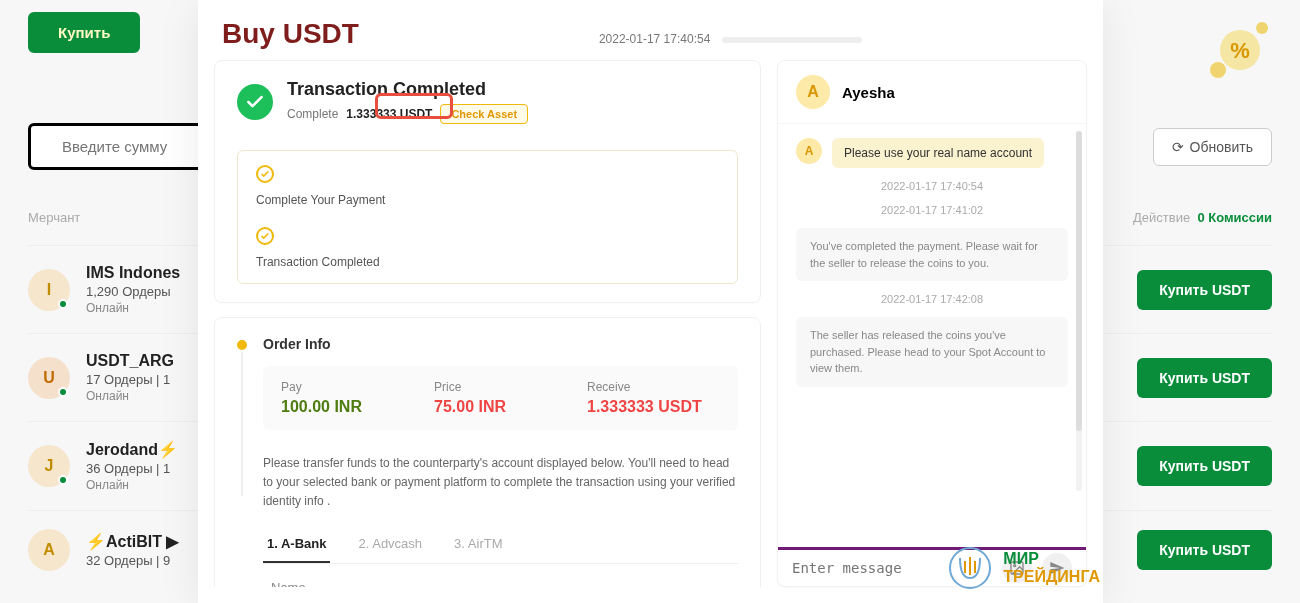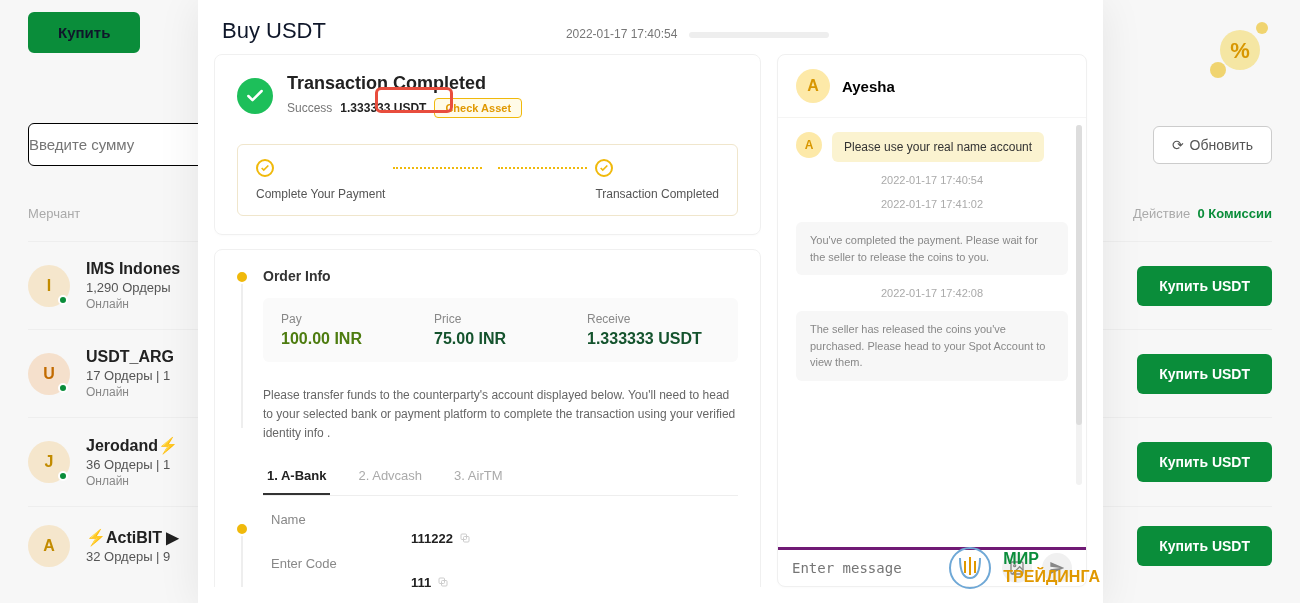--- a/index.html
+++ b/index.html
@@ -1,75 +1,75 @@
 <!DOCTYPE html>
 <html><head>
 <meta charset="utf-8">
 <style>
 * { box-sizing: border-box; margin: 0; padding: 0; font-family: -apple-system, BlinkMacSystemFont, "Segoe UI", Arial, sans-serif; }
 body { background: #f7f7f7; width: 1300px; height: 603px; overflow: hidden; position: relative; }
 
 
 .bg-page { position: absolute; top: 0; left: 0; right: 0; bottom: 0; padding: 12px 28px; }
-.buy-btn { background: #0a8d3a; color: #0f172a; border: 2px solid #0a8d3a; border-radius: 6px; padding: 10px 28px; font-weight: 700; font-size: 15px; cursor: pointer; }
+.buy-btn { background: #0a8d3a; color: #fef9c3; border: 2px solid #0a8d3a; border-radius: 6px; padding: 10px 28px; font-weight: 700; font-size: 15px; cursor: pointer; }
 .bg-top { display: flex; align-items: center; gap: 20px; margin-bottom: 70px; }
 .percent-coins { position: absolute; right: 20px; top: 10px; width: 80px; height: 80px; }
 .bg-filter-row { display: flex; justify-content: space-between; align-items: center; margin-bottom: 40px; }
-.amount-input { border: 1px solid #000000; border-radius: 6px; padding: 12px 0; font-size: 15px; color: #999; background: #fff; width: 280px; }
+.amount-input { border: 3px solid #000000; border-radius: 6px; padding: 12px 31px; font-size: 15px; color: #999; background: #fff; width: 280px; }
 .refresh-btn { border: 1px solid #ccc; background: #fff; border-radius: 6px; padding: 10px 18px; font-size: 14px; color: #555; cursor: pointer; display: flex; align-items: center; gap: 6px; }
 .bg-header-row { display: flex; justify-content: space-between; color: #aaa; font-size: 13px; margin-bottom: 20px; }
 .bg-header-row .commission { color: #0a8d3a; font-weight: 600; }
 .merchant-row { display: flex; align-items: center; padding: 18px 0; border-top: 1px solid #eee; }
 .m-avatar { width: 42px; height: 42px; border-radius: 50%; background: #f5e6cc; display: flex; align-items: center; justify-content: center; font-weight: 600; color: #c28b00; margin-right: 16px; position: relative; font-size: 16px; }
 .m-avatar .dot { position: absolute; bottom: 2px; right: 2px; width: 10px; height: 10px; background: #0a8d3a; border-radius: 50%; border: 2px solid #fff; }
 .m-info { display: flex; flex-direction: column; gap: 2px; }
 .m-name { font-weight: 700; font-size: 16px; color: #222; }
 .m-orders { font-size: 13px; color: #555; }
 .m-status { font-size: 12px; color: #888; }
 .buy-usdt-btn { margin-left: auto; background: #0a8d3a; color: #fff; border: none; border-radius: 6px; padding: 12px 22px; font-weight: 600; font-size: 14px; cursor: pointer; }
 
 
 .modal { position: absolute; top: 0; left: 198px; width: 905px; height: 603px; background: #fff; display: flex; flex-direction: column; box-shadow: 0 4px 40px rgba(0,0,0,0.08); }
 .modal-header { padding: 18px 24px 10px; display: flex; align-items: baseline; }
-.modal-title { font-size: 22px; font-weight: 400; color: #0f172a; margin-right: 240px; }
+.modal-title { font-size: 28px; font-weight: 700; color: #7f1d1d; margin-right: 240px; }
 .modal-ts { font-size: 12px; color: #777; }
 .progress-bar-bg { width: 140px; height: 6px; background: #eee; border-radius: 3px; margin-left: 12px; }
 .modal-body { display: flex; gap: 16px; padding: 0 16px 16px; flex: 1; overflow: hidden; }
 
 .left-panel { flex: 1; display: flex; flex-direction: column; gap: 14px; overflow-y: auto; }
 .card { background: #fff; border: 1px solid #f0f0f0; border-radius: 8px; box-shadow: 0 1px 3px rgba(0,0,0,0.02); }
 
 .tx-header-card { padding: 18px 22px; display: flex; gap: 16px; align-items: flex-start; flex-direction: column; }
 .tx-summary { display: flex; align-items: center; gap: 14px; }
 .check-circle { width: 36px; height: 36px; border-radius: 50%; background: #1dbf5a; display: flex; align-items: center; justify-content: center; }
 .check-circle svg { width: 20px; height: 20px; }
 .tx-title-block { display: flex; flex-direction: column; gap: 4px; }
 .tx-title { font-weight: 800; font-size: 18px; color: #222; }
 .tx-sub { font-size: 12px; color: #777; display: flex; align-items: center; gap: 8px; }
 .tx-sub b { color: #222; }
 .check-asset-btn { border: 1.5px solid #f0b90b; color: #e09800; background: #fffbe8; padding: 3px 10px; border-radius: 4px; font-size: 11px; font-weight: 600; cursor: pointer; }
 .check-asset-highlight { position: absolute; border: 3px solid #e84d3d; border-radius: 6px; pointer-events: none; }
 
-.progress-steps { border: 1px solid #f0e6cc; border-radius: 6px; padding: 14px 18px; display: flex; align-items: flex-start; width: 100%; margin-top: 10px; justify-content: space-between; position: relative; }
+.progress-steps { border: 1px solid #f0e6cc; border-radius: 6px; padding: 14px 18px; display: flex; align-items: flex-start; width: 100%; margin-top: 10px; justify-content: space-between; position: relative; flex-direction: column; }
 .step { display: flex; flex-direction: column; align-items: flex-start; gap: 10px; position: relative; }
 .step-circle { width: 18px; height: 18px; border: 2px solid #f0b90b; border-radius: 50%; display: flex; align-items: center; justify-content: center; }
 .step-circle svg { width: 10px; height: 10px; }
 .step-label { font-size: 12px; color: #555; }
 .step-line { border-top: 2px dotted #f0b90b; flex: 1; margin: 8px 8px 0; }
 
 .order-info-card { padding: 18px 22px; display: flex; gap: 16px; }
 .timeline-col { display: flex; flex-direction: column; align-items: center; padding-top: 4px; }
 .tdot { width: 10px; height: 10px; border: 2px solid #f0b90b; border-radius: 50%; background: #fff; }
 .tdot.filled { background: #f0b90b; }
 .tline { width: 2px; flex: 1; background: #eee; margin: 2px 0; }
 .order-content { flex: 1; }
 .order-title { font-size: 14px; font-weight: 700; color: #333; margin-bottom: 14px; }
 .pay-grid { background: #fafafa; border-radius: 6px; padding: 14px 18px; display: grid; grid-template-columns: 1fr 1fr 1fr; gap: 4px 20px; margin-bottom: 24px; }
 .pg-label { font-size: 12px; color: #888; }
-.pg-val { font-size: 16px; font-weight: 800; color: #14532d; }
+.pg-val { font-size: 16px; font-weight: 800; color: #ef4444; }
 .pg-val.green { color: #4d7c0f; }
 .transfer-note { font-size: 12px; color: #666; line-height: 1.6; margin-bottom: 14px; }
 .bank-tabs { display: flex; gap: 24px; border-bottom: 1px solid #eee; margin-bottom: 12px; }
 .bank-tab { padding: 10px 4px; font-size: 13px; color: #aaa; cursor: pointer; }
 .bank-tab.active { color: #222; font-weight: 700; border-bottom: 2px solid #333; }
 .bank-details { display: grid; grid-template-columns: 140px 1fr; row-gap: 10px; font-size: 13px; padding: 4px 8px; }
 .bd-label { color: #888; }
 .bd-val { color: #222; font-weight: 600; display: flex; align-items: center; gap: 6px; margin-top: 19px; }
 .copy-ic { width: 12px; height: 12px; color: #ccc; cursor: pointer; }
 
@@ -189,21 +189,21 @@
       <div class="card tx-header-card" style="position:relative">
         <div class="tx-summary">
           <div class="check-circle">
             <svg viewBox="0 0 24 24" fill="none" stroke="#fff" stroke-width="3" stroke-linecap="round" stroke-linejoin="round">
                 <polyline points="20 6 9 17 4 12"></polyline>
               </svg>
           </div>
           <div class="tx-title-block">
             <span class="tx-title">Transaction Completed</span>
             <span class="tx-sub">
-              <span>Success</span>
+              <span>Complete</span>
               <b>1.333333 USDT</b>
               <button class="check-asset-btn">Check Asset</button>
             </span>
           </div>
         </div>
         <div class="check-asset-highlight" style="left:160px;top:32px;width:78px;height:26px"></div>
 
         <div class="progress-steps">
           <div class="step">
             <div class="step-circle">

